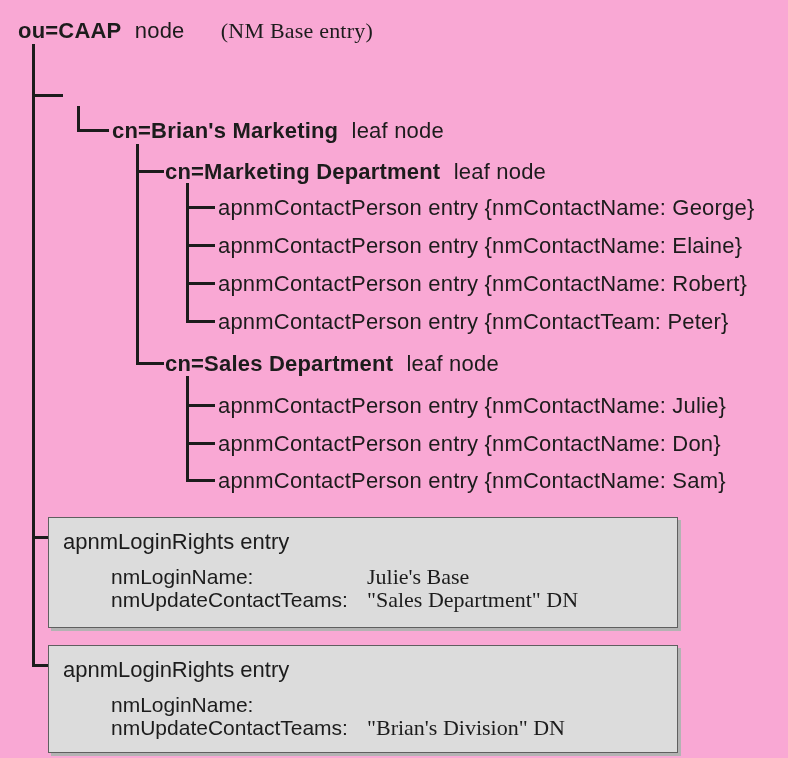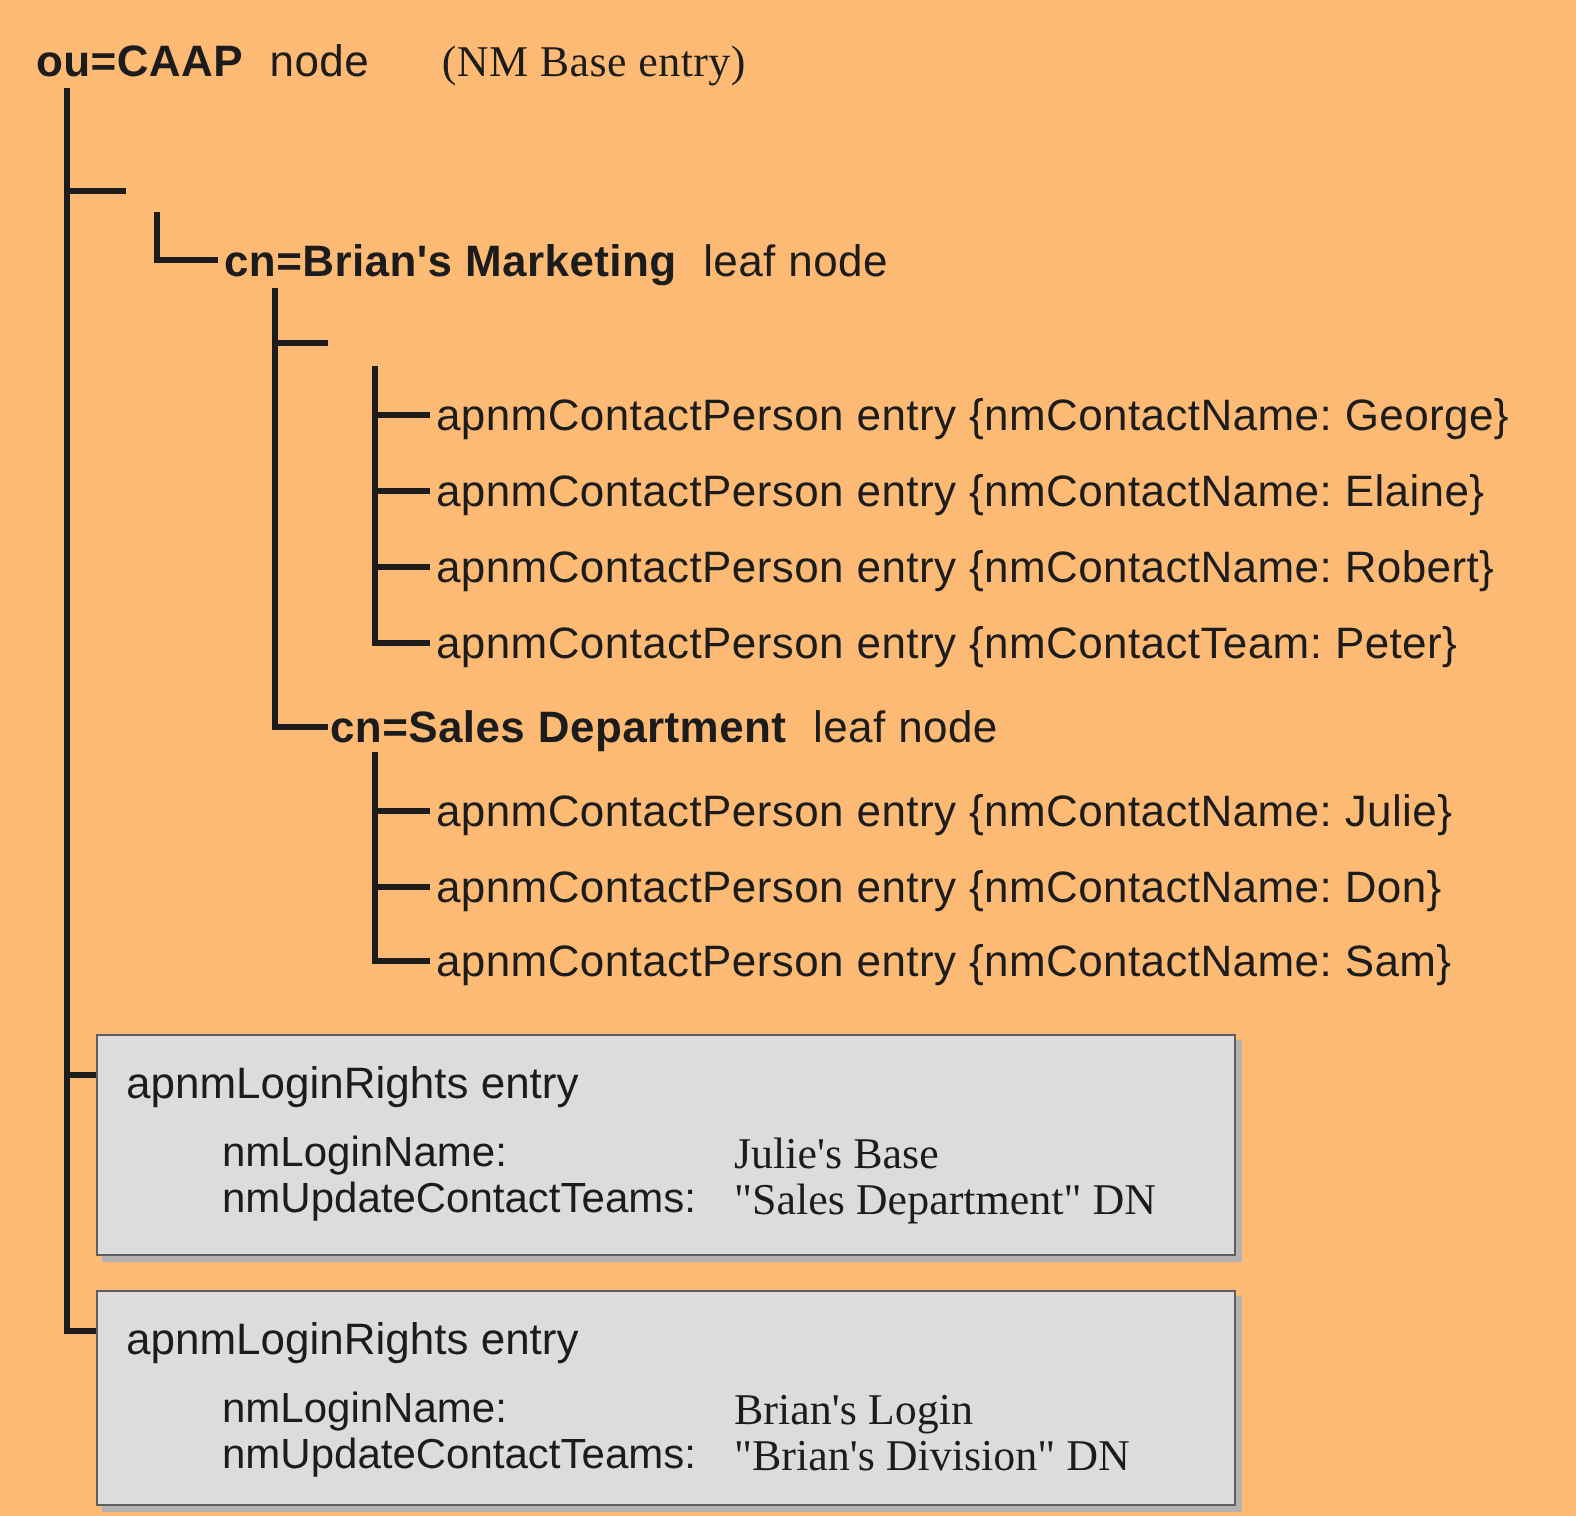--- a/index.html
+++ b/index.html
@@ -1,20 +1,20 @@
 <!DOCTYPE html>
 <html><head>
 <meta charset="utf-8">
 <style>
   html, body { margin: 0; padding: 0; background: #ffffff; }
   .canvas {
     position: relative;
     width: 788px;
     height: 758px;
-    background: #fdba74;
+    background: #f9a8d4;
     overflow: hidden;
     font-family: "Liberation Sans", sans-serif;
     color: #1c1c1c;
   }
   svg.lines { position: absolute; left: 0; top: 0; width: 788px; height: 758px; }
   .row {
     position: absolute;
     font-size: 22px;
     line-height: 24px;
     white-space: nowrap;
@@ -23,21 +23,21 @@
   .b { font-weight: bold; }
   .sfx { margin-left: 7px; }
   .annot {
     font-family: "Liberation Serif", serif;
     margin-left: 30px;
     letter-spacing: 0.2px;
   }
   .loginbox {
     position: absolute;
     left: 48px;
-    width: 570px;
+    width: 630px;
     background: #dcdcdc;
     border: 1px solid #5f5f5f;
     box-shadow: 3px 3px 0 #b3b3b3;
     box-sizing: border-box;
   }
   .box-title {
     position: absolute;
     left: 14px;
     top: 11px;
     font-size: 22px;
@@ -83,20 +83,24 @@
     <span class="sfx">node</span>
     <span class="annot">(NM Base entry)</span>
   </div>
 
 
   <div class="row" style="left:112px; top:119px">
     <span class="b">cn=Brian's Marketing</span>
     <span class="sfx">leaf node</span>
   </div>
 
+  <div class="row" style="left:165px; top:160px">
+    <span class="b">cn=Marketing Department</span>
+    <span class="sfx">leaf node</span>
+  </div>
 
   <div class="row" style="left:218px; top:196px">apnmContactPerson entry {nmContactName: George}</div>
   <div class="row" style="left:218px; top:234px">apnmContactPerson entry {nmContactName: Elaine}</div>
   <div class="row" style="left:218px; top:272px">apnmContactPerson entry {nmContactName: Robert}</div>
   <div class="row" style="left:218px; top:310px">apnmContactPerson entry {nmContactTeam: Peter}</div>
 
   <div class="row" style="left:218px; top:394px">apnmContactPerson entry {nmContactName: Julie}</div>
 
   <div class="row" style="left:165px; top:352px">
     <span class="b">cn=Sales Department</span>
@@ -117,21 +121,20 @@
         <span class="attr-value">"Sales Department" DN</span>
       </div>
     </div>
   </div>
 
   <div class="loginbox" style="top:645px; height:108px">
     <div class="box-title">apnmLoginRights entry</div>
     <div class="attrs">
       <div class="attr-row">
         <span class="attr-label">nmLoginName:</span>
-        <span class="attr-value">Brian's Login</span>
       </div>
       <div class="attr-row">
         <span class="attr-label">nmUpdateContactTeams:</span>
         <span class="attr-value">"Brian's Division" DN</span>
       </div>
     </div>
   </div>
 
 </div>
 

